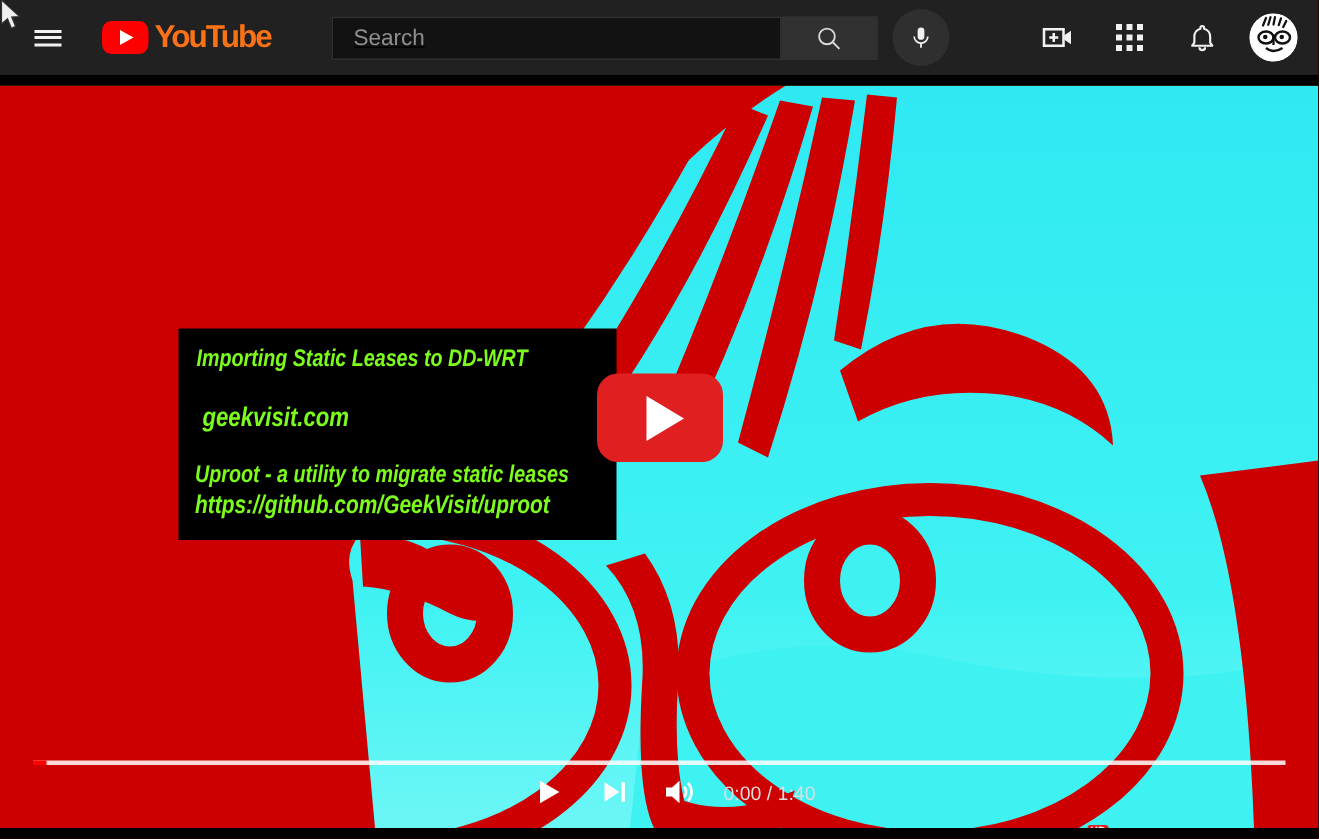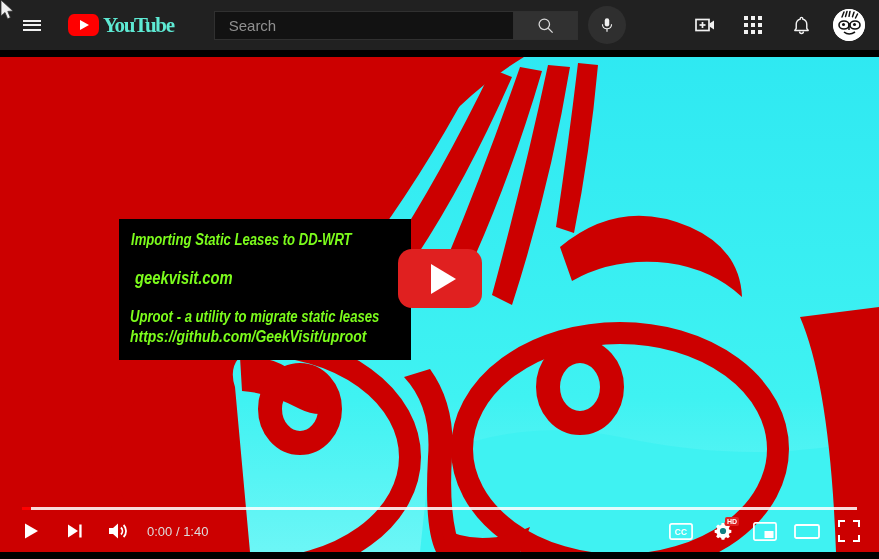--- a/index.html
+++ b/index.html
@@ -58,31 +58,32 @@
     margin-right: 4px;
   }
   .logo-play .tri {
     width: 0; height: 0;
     border-left: 9px solid #fff;
     border-top: 5.5px solid transparent;
     border-bottom: 5.5px solid transparent;
     margin-left: 2px;
   }
   .logo-text {
-    color: #5eead4;
+    color: #f97316;
     font-size: 21px;
     font-weight: bold;
     letter-spacing: -1.3px;
-    font-family: Liberation Serif, serif;
+    font-family: Liberation Sans, sans-serif;
   }
 
   .search-area {
     display: flex;
     align-items: center;
     margin-left: 40px;
+    text-decoration: underline;
   }
   .search-box {
     width: 300px;
     height: 29px;
     background: #121212;
     border: 1px solid #303030;
     box-sizing: border-box;
     display: flex;
     align-items: center;
     padding-left: 12px;
@@ -242,20 +243,21 @@
     height: 3px;
     background: #ff0000;
   }
   #ctrl-row {
     position: absolute;
     left: 0; top: 5px;
     width: 879px;
     height: 42px;
     display: flex;
     align-items: center;
+    flex-direction: column;
   }
   .ctrl-left { display: flex; align-items: center; }
   .ctrl-right { display: flex; align-items: flex-start; margin-left: auto; margin-right: 12px; }
   .cbtn {
     width: 36px; height: 36px;
     display: flex; align-items: center; justify-content: center;
     cursor: pointer;
   }
   #time-display {
     color: #ddd;

